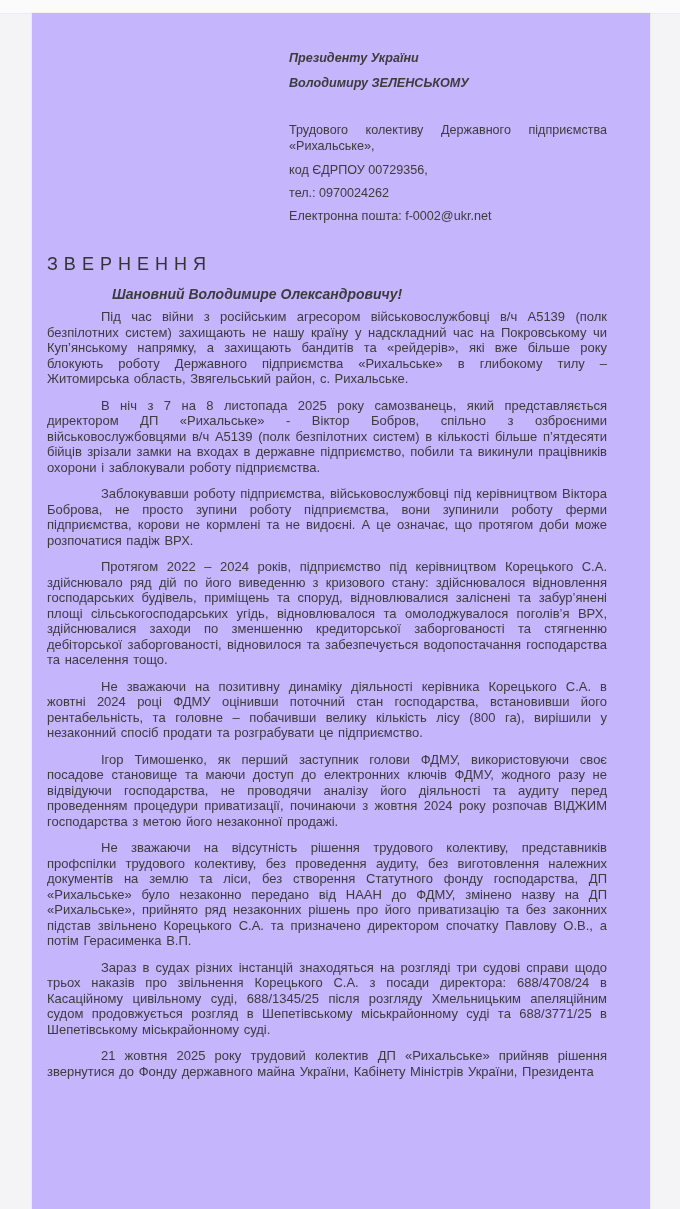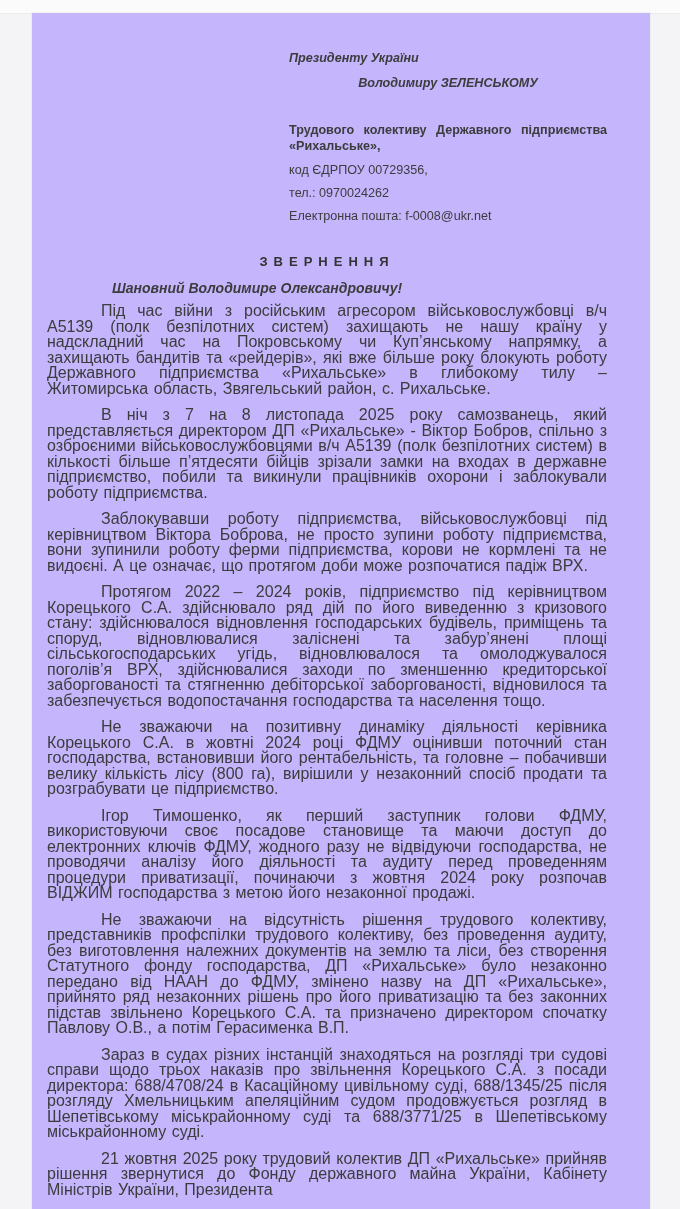--- a/index.html
+++ b/index.html
@@ -25,48 +25,47 @@
   }
   .content {
     padding: 37px 43px 0 15px;
     color: #3c3c3c;
   }
   
   .addr-block { margin-left: 242px; width: 318px; }
   .addr-block p { margin: 0; font-size: 12.6px; line-height: 16px; }
   .recipient-line { font-weight: bold; font-style: italic; }
   .recipient-line-1 { margin-bottom: 9px !important; }
-  .recipient-line-2 { margin-bottom: 31px !important; text-align: center; }
+  .recipient-line-2 { margin-bottom: 31px !important; }
   .sender-org {
-    font-weight: bold;
+    font-weight: normal;
     text-align: justify;
     margin-bottom: 8px !important;
   }
   .sender-meta { margin-bottom: 7px !important; }
   .sender-address { text-align: justify; }
   
   .doc-title {
     margin: 30px 0 11px 0;
-    text-align: center;
-    font-size: 13px;
-    font-weight: bold;
+    font-size: 18px;
+    font-weight: normal;
     letter-spacing: 6px;
     color: #333333;
   }
   .salutation {
     margin: 0 0 7px 65px;
     font-size: 14px;
     line-height: 16px;
     font-weight: bold;
     font-style: italic;
   }
   
   .body-paragraphs p {
     margin: 0 0 11px 0;
-    font-size: 16px;
+    font-size: 13px;
     line-height: 15.5px;
     text-align: justify;
     text-indent: 54px;
     word-spacing: 1px;
   }
 </style>
 </head>
 <body>
 
 <div class="top-strip"></div>
@@ -74,21 +73,21 @@
 <div class="paper">
   <div class="content">
 
     <div class="addr-block">
       <p class="recipient-line recipient-line-1">Президенту України</p>
       <p class="recipient-line recipient-line-2">Володимиру ЗЕЛЕНСЬКОМУ</p>
 
       <p class="sender-org">Трудового колективу Державного підприємства «Рихальське»,</p>
       <p class="sender-meta">код ЄДРПОУ 00729356,</p>
       <p class="sender-meta">тел.: 0970024262</p>
-      <p class="sender-meta">Електронна пошта: f-0008@ukr.net</p>
+      <p class="sender-meta">Електронна пошта: f-0002@ukr.net</p>
     </div>
 
     <div class="doc-title">ЗВЕРНЕННЯ</div>
 
     <p class="salutation">Шановний Володимире Олександровичу!</p>
 
     <div class="body-paragraphs">
 
         <p>Під час війни з російським агресором військовослужбовці в/ч А5139 (полк безпілотних систем) захищають не нашу країну у надскладний час на Покровському чи Куп’янському напрямку, а захищають бандитів та «рейдерів», які вже більше року блокують роботу Державного підприємства «Рихальське» в глибокому тилу – Житомирська область, Звягельський район, с. Рихальське.</p>
 

